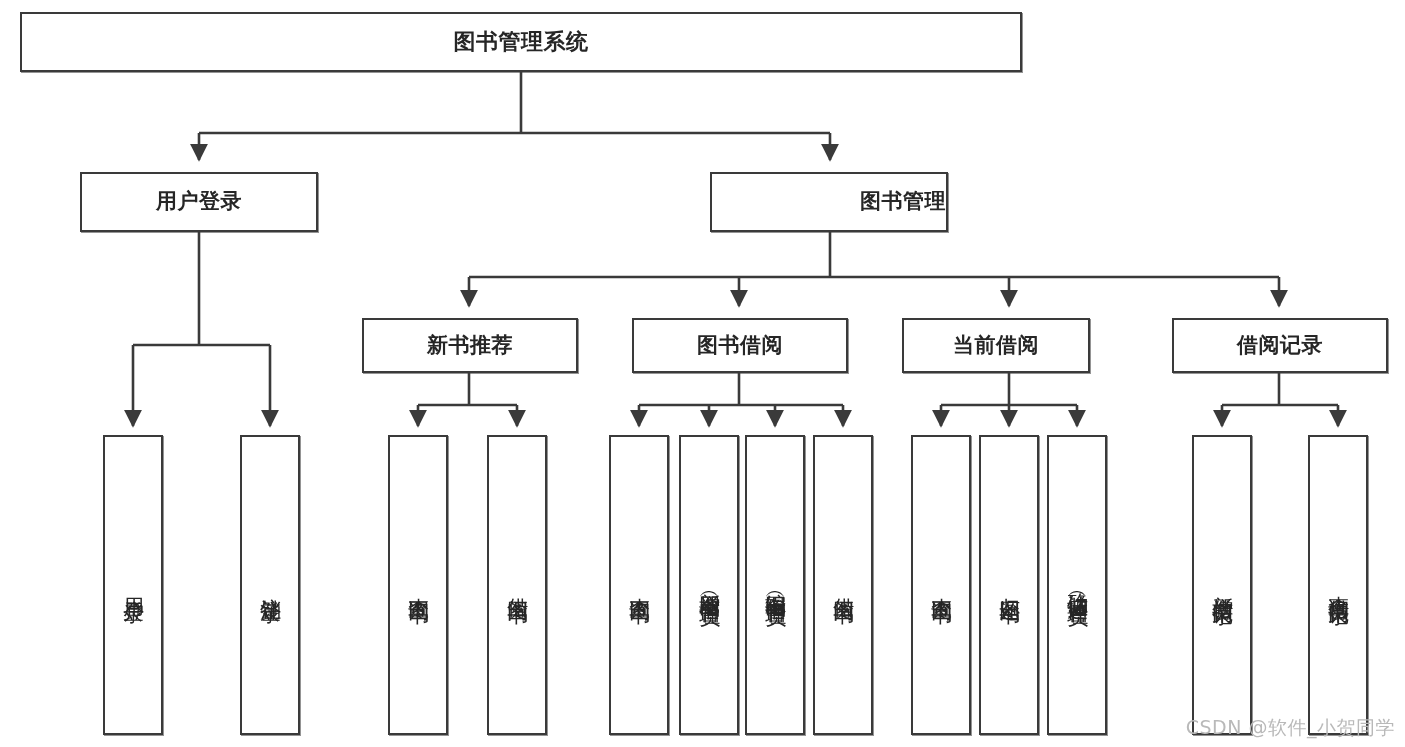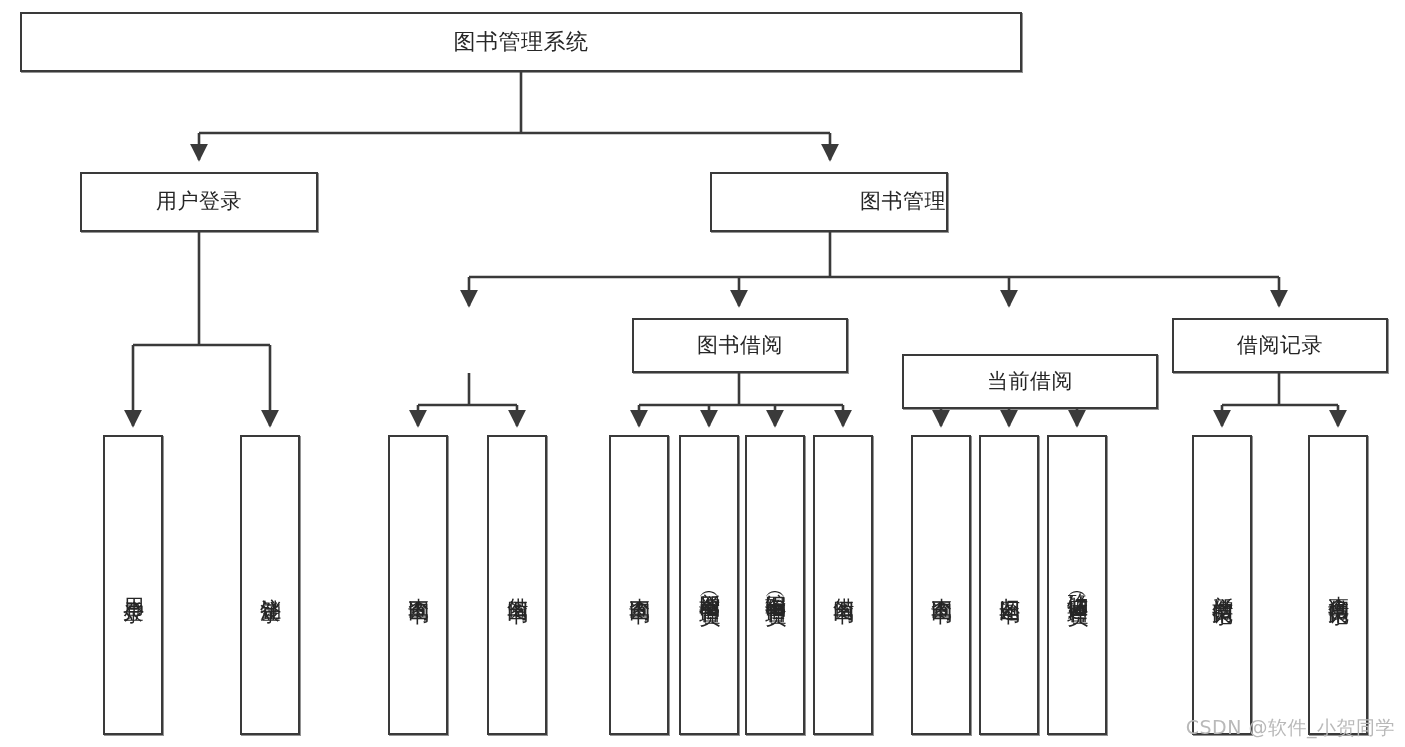--- a/index.html
+++ b/index.html
@@ -34,20 +34,21 @@
     display: flex;
     align-items: center;
     justify-content: center;
     color: #262626;
   }
   .node-h {
     font-size: 21px;
     letter-spacing: 0.5px;
     line-height: 1.2;
     white-space: nowrap;
+    font-weight: bold;
   }
   .node-root {
     font-size: 22px;
   }
   .leaf {
     position: absolute;
     box-sizing: border-box;
     background: #ffffff;
     border: 2px solid #3a3a3a;
     box-shadow: 1px 1px 0 0 rgba(60,60,60,0.55);
@@ -135,24 +136,27 @@
     <span>图书管理系统</span>
   </div>
 
   <div class="node node-h" style="left:80px; top:172px; width:238px; height:60px;">
     <span>用户登录</span>
   </div>
   <div class="node node-h" style="left:710px; top:172px; width:238px; height:60px;justify-content:flex-end;">
     <span>图书管理</span>
   </div>
 
+  <div class="node node-h" style="left:362px; top:318px; width:216px; height:55px;">
+    <span>新书推荐</span>
+  </div>
   <div class="node node-h" style="left:632px; top:318px; width:216px; height:55px;align-items:center;">
     <span>图书借阅</span>
   </div>
-  <div class="node node-h" style="left:902px; top:318px; width:256px; height:55px;margin-top:36px;">
+  <div class="node node-h" style="left:902px; top:318px; width:188px; height:55px;">
     <span>当前借阅</span>
   </div>
   <div class="node node-h" style="left:1172px; top:318px; width:216px; height:55px;text-align:center;">
     <span>借阅记录</span>
   </div>
 
   <div class="leaf" style="left:103px; top:435px; width:60px; height:300px;">
     <span class="leaf-text">用户登录</span>
   </div>
   <div class="leaf" style="left:240px; top:435px; width:60px; height:300px;">

